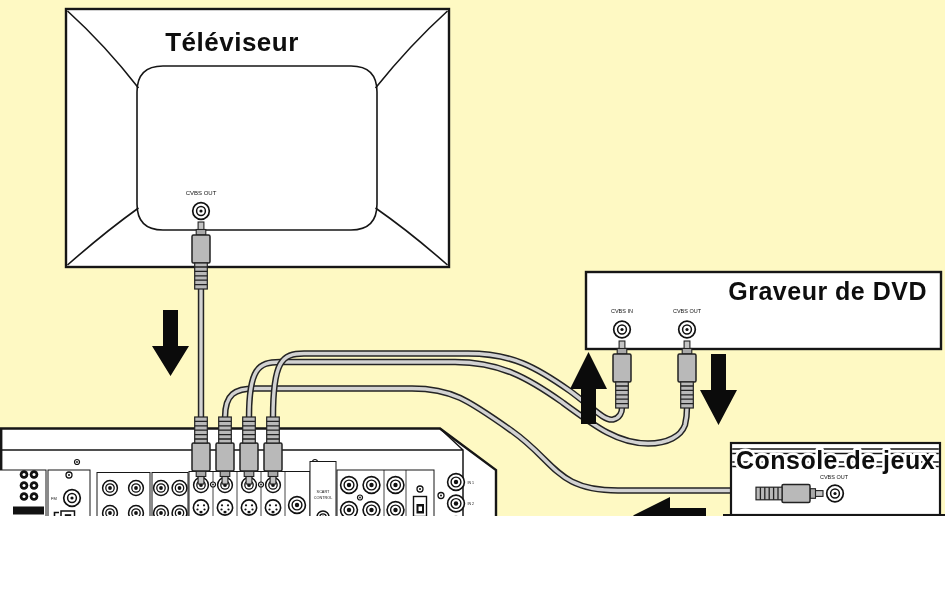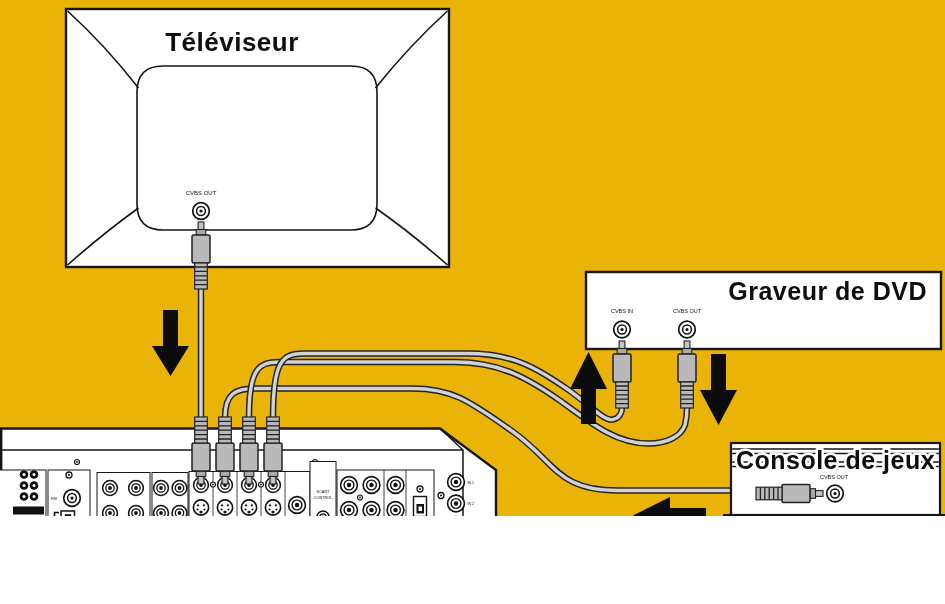--- a/index.html
+++ b/index.html
@@ -1,16 +1,16 @@
 <!DOCTYPE html>
 <html><head>
 <meta charset="utf-8">
 <style>
   html,body{margin:0;padding:0;background:#fff;}
-  .stage{position:relative;width:945px;height:516px;background:#eab308;overflow:hidden;
+  .stage{position:relative;width:945px;height:516px;background:#fef9c3;overflow:hidden;
          font-family:"Liberation Sans",sans-serif;}
   svg{display:block}
   .ln{fill:none;stroke:#161616;}
   .panel{fill:#ffffff;stroke:#161616;}
   .bar{fill:#121212;stroke:none;}
   .cbl-o{fill:none;stroke:#242424;stroke-width:6.4;}
   .cbl-i{fill:none;stroke:#d2d2d2;stroke-width:3.4;}
   .arrow{fill:#0b0b0b;stroke:none;}
   .t-ttl{font-family:"Liberation Sans",sans-serif;font-weight:bold;fill:#0e0e0e;letter-spacing:0.5px;}
   .t-lbl{font-family:"Liberation Sans",sans-serif;fill:#111;text-anchor:middle;}

